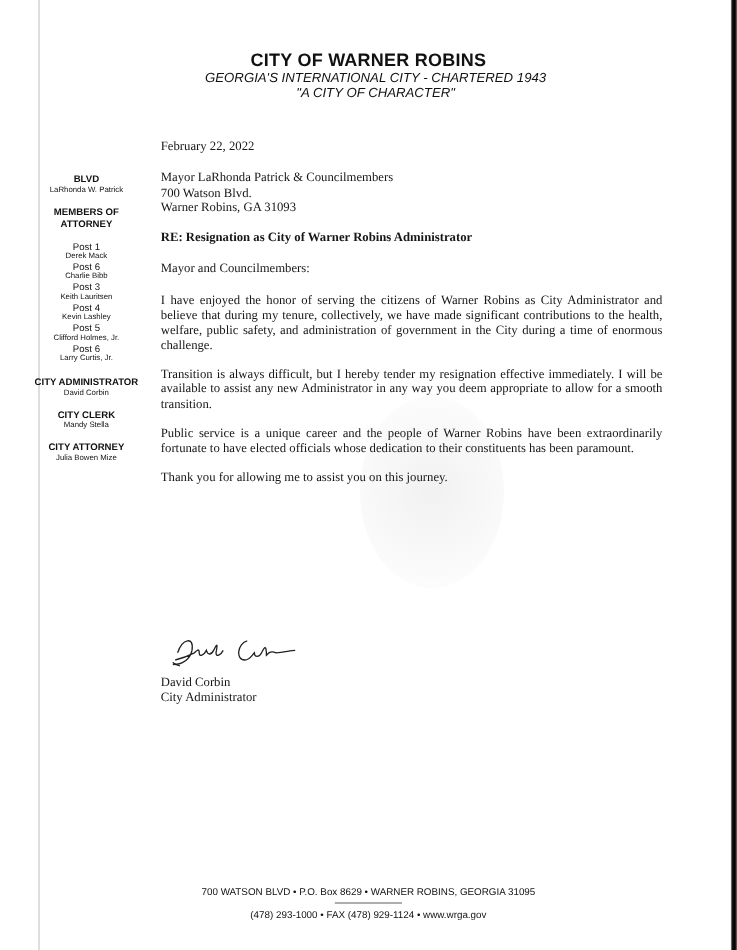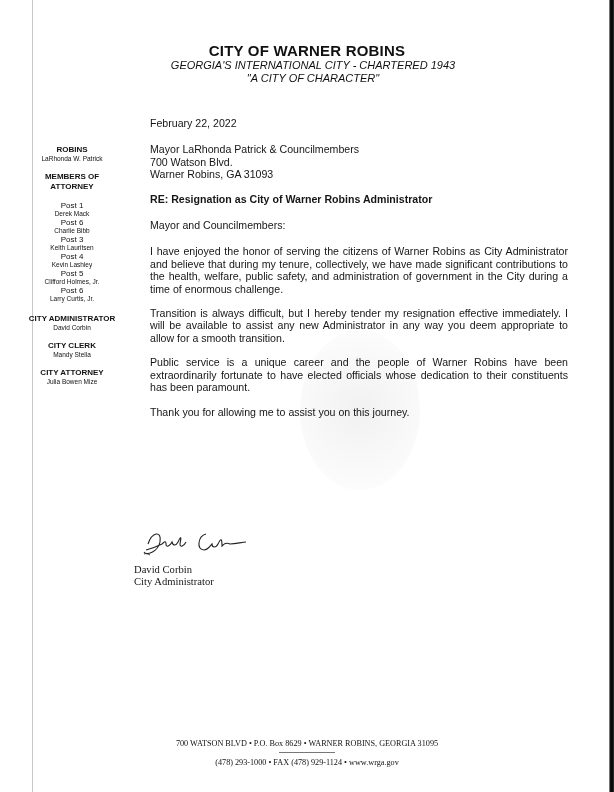--- a/index.html
+++ b/index.html
@@ -21,54 +21,54 @@
   .lh-sub { font-size: 11px; font-style: italic; line-height: 13px; padding-left: 12px; }
 
   .sidebar { position: absolute; left: 18px; top: 145px; width: 108px; text-align: center;
     font-family: "Liberation Sans", sans-serif; }
   .sb-head { font-size: 8px; font-weight: bold; line-height: 10px; }
   .sb-name { font-size: 6.5px; line-height: 8px; }
   .sb-post { font-size: 8px; font-weight: normal; line-height: 9px; }
   .gap-sm { height: 9px; }
   .gap-md { height: 11px; }
 
-  .letter { position: absolute; left: 150px; top: 117px; width: 418px;
-    font-family: Liberation Sans, sans-serif; font-size: 10.6px; line-height: 12.4px; color: #161616; }
+  .letter { position: absolute; left: 134px; top: 117px; width: 418px;
+    font-family: Liberation Serif, serif; font-size: 10.6px; line-height: 12.4px; color: #161616; }
   .letter p { margin: 0; }
   .para { text-align: justify; }
   .bold { font-weight: bold; }
   .mb1 { margin-bottom: 12px !important; }
   .mb2 { margin-bottom: 14px !important; }
 
   .signature { position: absolute; left: 140px; top: 522px; width: 110px; height: 40px; }
 
   .signer { position: absolute; left: 134px; top: 564px;
     font-family: "Liberation Serif", serif; font-size: 10.6px; line-height: 12.4px; color: #161616; }
 
   .footer { position: absolute; left: 0; top: 739px; width: 614px; text-align: center;
-    font-family: Liberation Serif, serif; font-size: 8.2px; color: #111; }
+    font-family: Liberation Sans, sans-serif; font-size: 8.2px; color: #111; }
   .footer-rule { width: 56px; height: 1px; background: #777; margin: 4px auto 5px; }
   .smudge { position: absolute; border-radius: 50%; background: radial-gradient(circle, rgba(200,200,200,0.25), rgba(255,255,255,0)); }
 </style>
 </head>
 <body>
 
 <div class="left-rule"></div>
 <div class="right-edge"></div>
 
 <div class="smudge" style="left:300px;top:330px;width:120px;height:160px;"></div>
 
 <div class="letterhead">
   <div class="lh-title">CITY OF WARNER ROBINS</div>
   <div class="lh-sub">GEORGIA'S INTERNATIONAL CITY - CHARTERED 1943</div>
   <div class="lh-sub">"A CITY OF CHARACTER"</div>
 </div>
 
 <div class="sidebar">
-  <div class="sb-head">ROBINS</div>
+  <div class="sb-head">BLVD</div>
   <div class="sb-name">LaRhonda W. Patrick</div>
   <div class="gap-sm"></div>
   <div class="sb-head">MEMBERS OF</div>
   <div class="sb-head">ATTORNEY</div>
   <div class="gap-sm"></div>
   <div>
     <div class="sb-post">Post 1</div>
     <div class="sb-name">Derek Mack</div>
   </div>
   <div>

